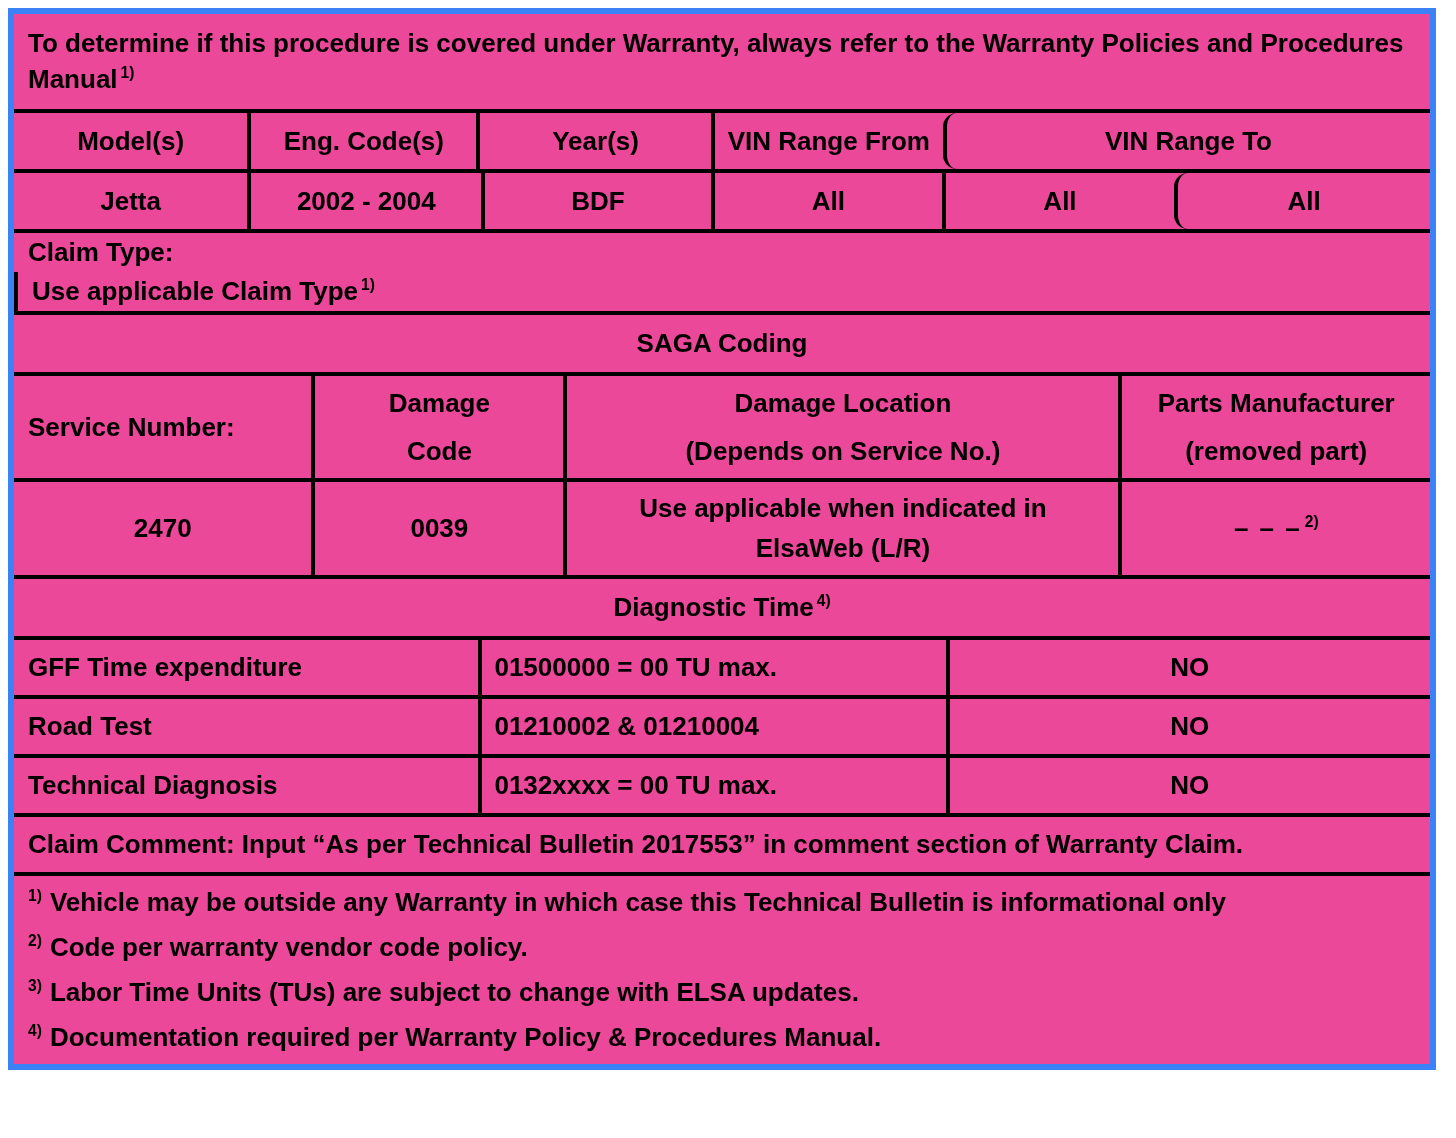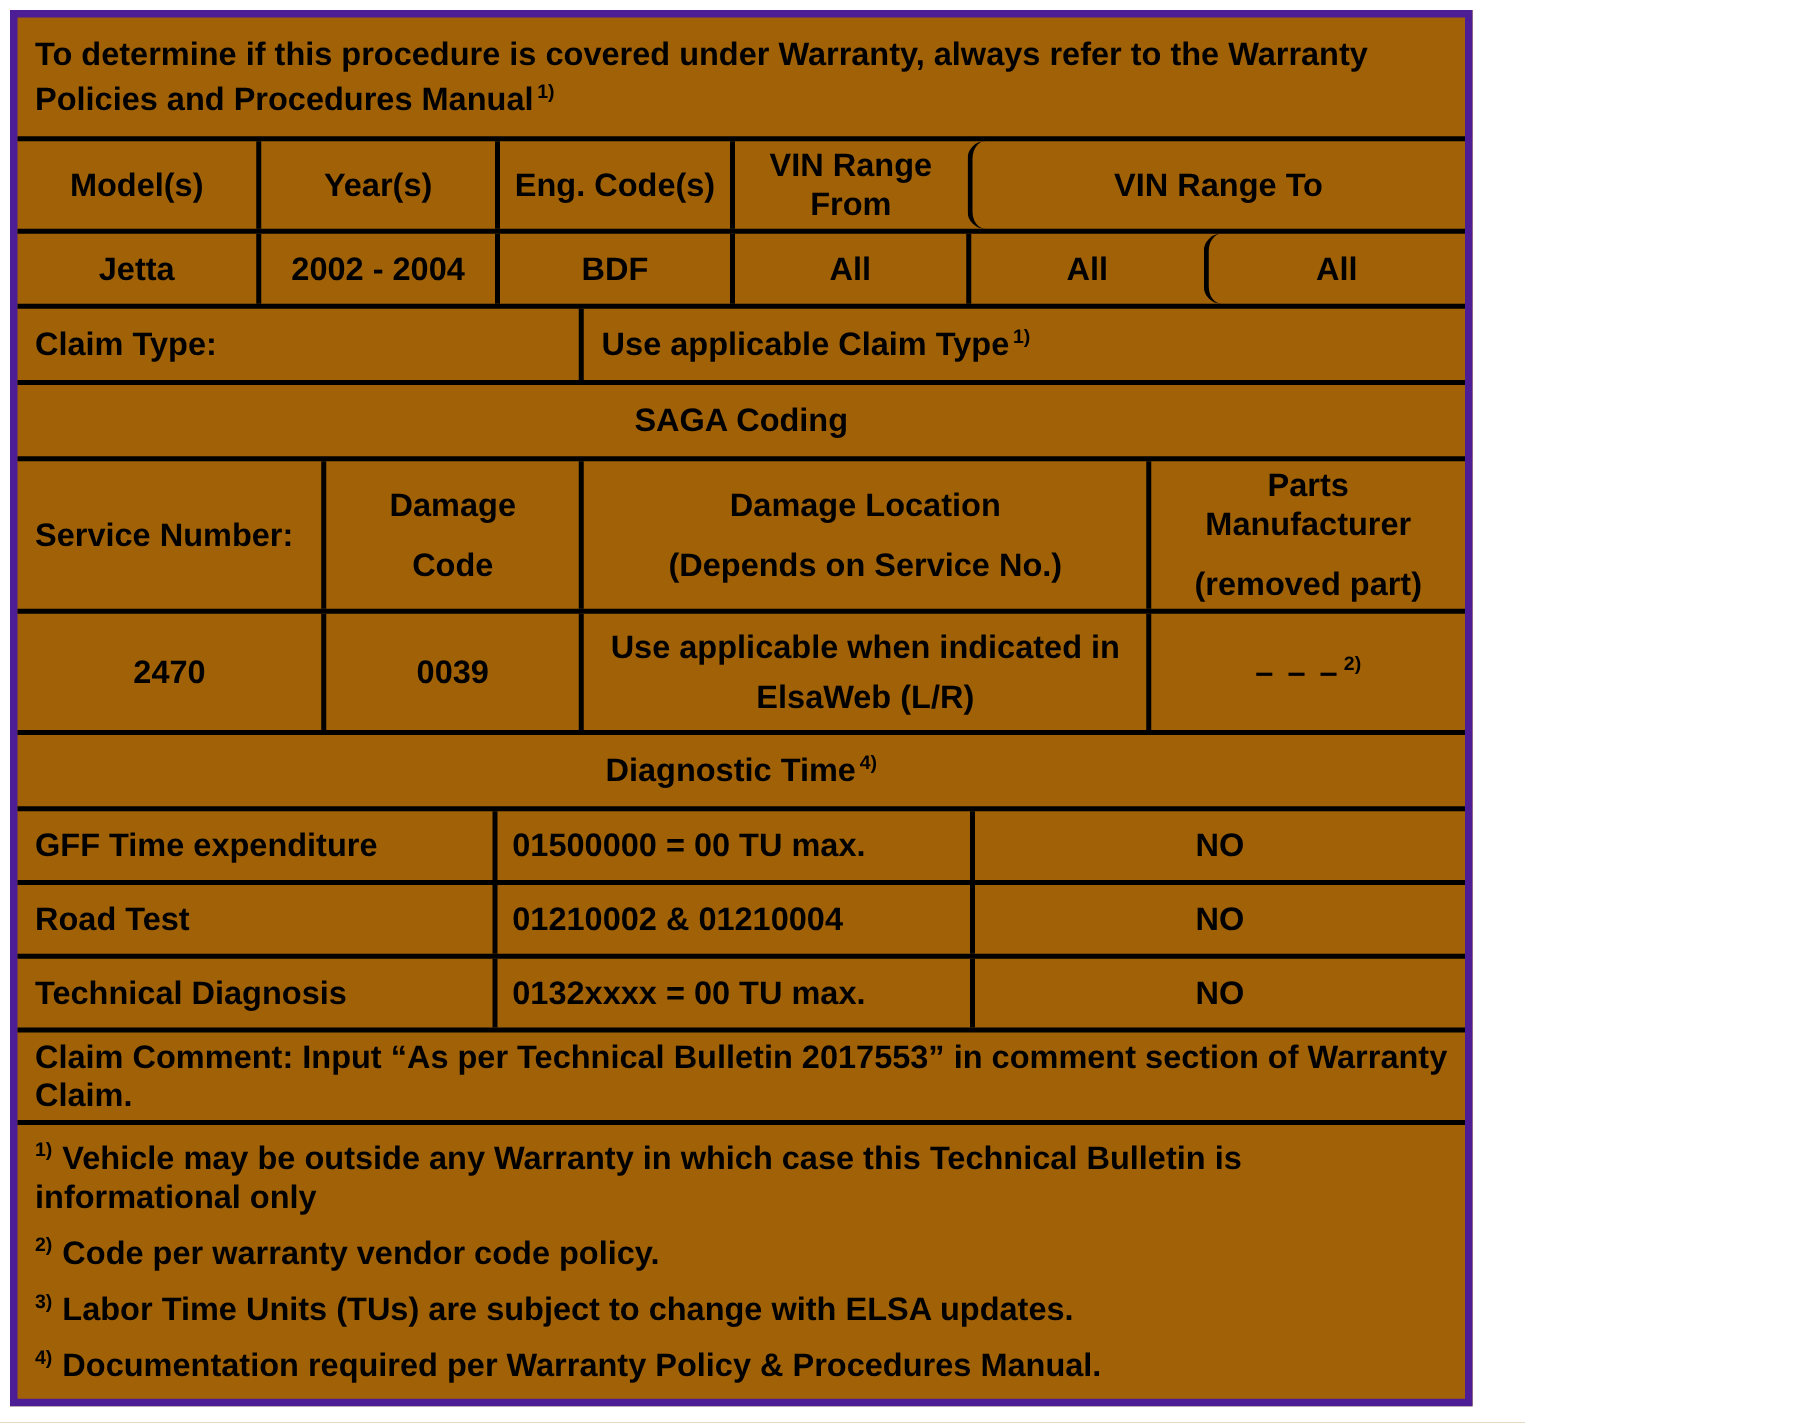--- a/index.html
+++ b/index.html
@@ -8,40 +8,40 @@
     width: 1456px; height: 1138px;
     background: #ffffff;
     font-family: "Liberation Sans", sans-serif;
     font-weight: bold;
     color: #000000;
     font-size: 26px;
   }
   .doc-table {
     position: absolute;
     left: 8px; top: 8px;
-    width: 1170px;
-    border: 6px solid #4c1d95;
-    background: #a16207;
+    width: 1428px;
+    border: 6px solid #3b82f6;
+    background: #ec4899;
   }
   .row { display: flex; align-items: stretch; border-top: 4px solid #000; }
   .row:first-child { border-top: none; }
   .cell {
     display: flex; flex-direction: column; justify-content: center;
     border-left: 4px solid #000;
     padding: 4px 10px;
     min-width: 0;
   }
   .cell:first-child { border-left: none; }
   .c-center { align-items: center; text-align: center; }
   .c-left { align-items: flex-start; text-align: left; padding-left: 14px; padding-right: 14px; }
 
   
   .h-intro   { min-height: 95px; }
   .h-veh     { min-height: 60px; }
-  .h-band    { min-height: 61px; }
+  .h-band    { min-height: 61px; flex-direction: column; }
   .h-sagah   { min-height: 106px; }
   .h-sagav   { min-height: 97px; }
   .h-diag    { min-height: 59px; justify-content: space-between; }
   .h-foot    { min-height: 192px; }
 
   
   .w-m1 { flex: 0 0 16.47%; border-radius: 25px; } .w-m2 { flex: 0 0 16.54%; } .w-m3 { flex: 0 0 16.19%; }
   .w-m4 { flex: 0 0 16.33%; } .w-m5 { flex: 0 0 16.40%; } .w-m6 { flex: 1 1 auto; border-radius: 14px; }
   .w-c1 { flex: 0 0 38.8%; }  .w-c2 { flex: 1 1 auto; }
   .w-s1 { flex: 0 0 21.0%; }  .w-s2 { flex: 0 0 17.8%; }
@@ -71,25 +71,25 @@
   <div class="row h-intro">
     <div class="cell c-left w-full">
       <div class="intro-text"><span>To determine if this procedure is covered under Warranty, always refer to the Warranty Policies and Procedures Manual</span><sup class="sup-gap">1)</sup></div>
     </div>
   </div>
 
   <div class="row h-veh">
     <div class="cell c-center w-m1">
         <span>Model(s)</span>
       </div>
+    <div class="cell c-center w-m3">
+        <span>Eng. Code(s)</span>
+      </div>
     <div class="cell c-center w-m2">
         <span>Year(s)</span>
-      </div>
-    <div class="cell c-center w-m3">
-        <span>Eng. Code(s)</span>
       </div>
     <div class="cell c-center w-m5">
         <span>VIN Range From</span>
       </div>
     <div class="cell c-center w-m6">
         <span>VIN Range To</span>
       </div>
   </div>
 
   <div class="row h-veh">

